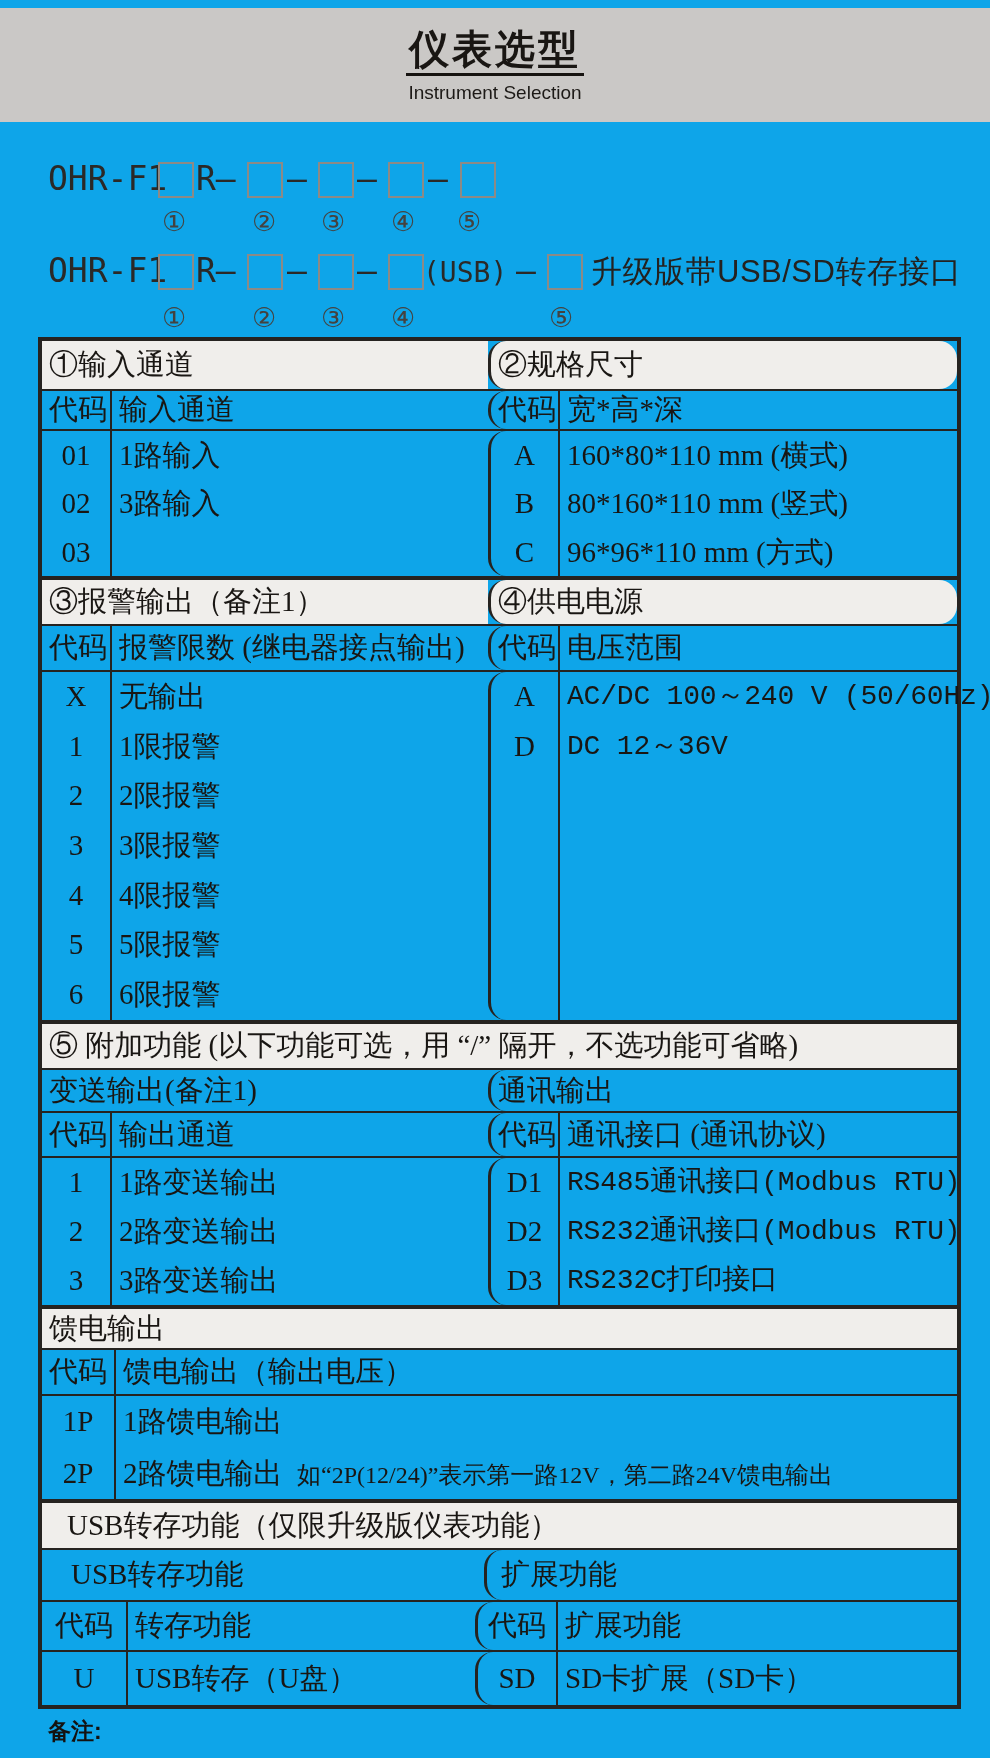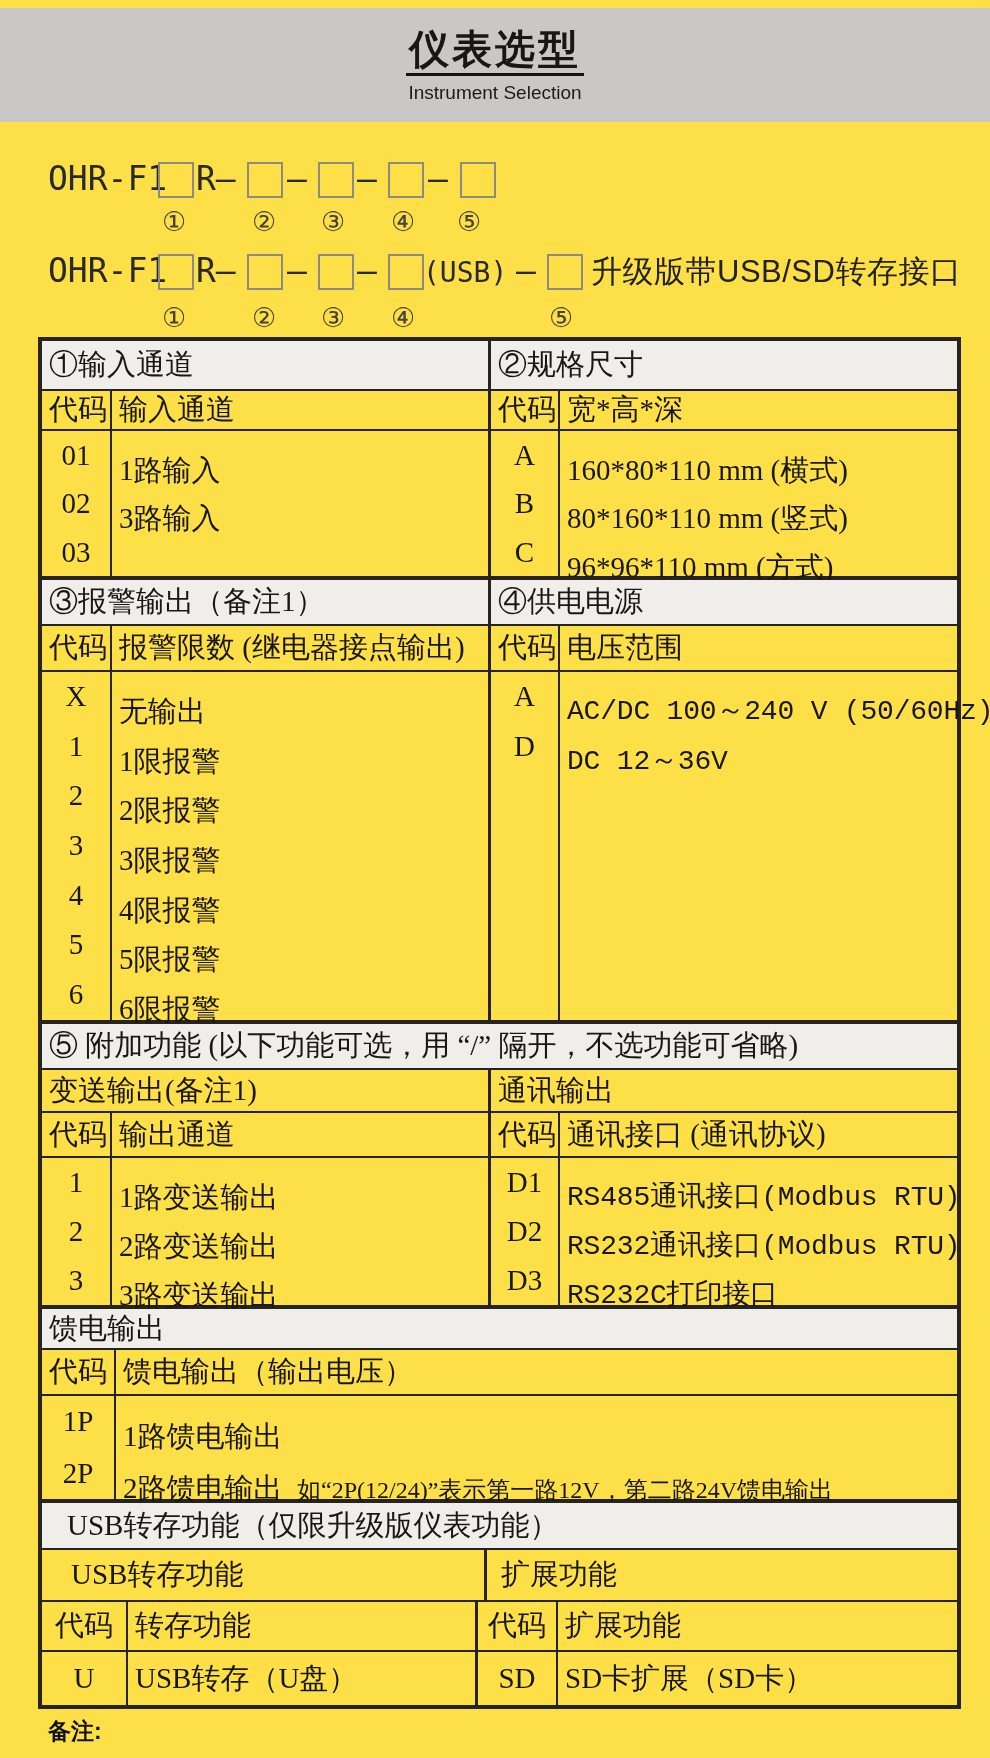--- a/index.html
+++ b/index.html
@@ -1,16 +1,16 @@
 <!DOCTYPE html>
 <html><head>
 <meta charset="utf-8">
 <style>
   html,body{margin:0;padding:0;background:#e9e7e4;}
-  .page{position:relative;width:990px;height:1758px;background:#fde047;
+  .page{position:relative;width:990px;height:1758px;background:#0ea5e9;
         font-family:"Liberation Serif",serif;color:#191613;overflow:hidden;}
   
   .band{position:absolute;left:0;top:8px;width:990px;height:114px;background:#cac8c6;text-align:center;}
   .band-title{display:inline-block;margin-top:18px;font-family:"Liberation Sans",sans-serif;
               font-weight:bold;font-size:40px;letter-spacing:3px;line-height:1.15;
               border-bottom:3px solid #161310;padding:0 3px 1px;}
   .band-sub{font-family:"Liberation Sans",sans-serif;font-size:19px;margin-top:6px;color:#1d1a17;}
   
   .mline{position:absolute;left:0;width:990px;height:40px;
          font-family:"DejaVu Sans Mono",monospace;font-size:33px;color:#2b2927;}
@@ -27,24 +27,24 @@
   .row{display:grid;border-top:2px solid #262320;}
   .row.nf{border-top:none;}
   .row.thick{border-top:4px solid #262320;}
   .cols4{grid-template-columns:68px 378px 70px 1fr;}
   .cols2t{grid-template-columns:446px 1fr;}
   .colsFeed{grid-template-columns:72px 1fr;}
   .colsUsbT{grid-template-columns:433px 1fr;}
   .colsUsb{grid-template-columns:84px 349px 81px 1fr;}
   .cell{padding:0 7px;display:flex;align-items:center;font-size:29px;white-space:nowrap;overflow:hidden;}
   .bl{border-left:2px solid #262320;}
-  .bm{border-left:3px solid #262320;}
+  .bm{border-left:3px solid #262320;border-radius:18px;}
   .titlebg{background:#f0eeeb;}
   .ctr{justify-content:center;}
-  .stack{display:flex;flex-direction:column;padding:15px 7px;font-size:29px;}
+  .stack{display:flex;flex-direction:column;padding:0 7px;font-size:29px;}
   .stack.ctr2{align-items:center;padding:0;}
   .ln{white-space:nowrap;overflow:hidden;}
   .sA .ln{height:48.3px;line-height:48.3px;}
   .sB .ln{height:49.7px;line-height:49.7px;}
   .sC .ln{height:49px;line-height:49px;}
   .sF .ln{height:51.5px;line-height:51.5px;}
   .fit{font-size:28px;letter-spacing:-0.2px;font-family:Liberation Mono, monospace;}
   .small{font-size:24px;}
   .hA{height:48px;} .hB{height:38px;} .cA{height:145px;}
   .hC{height:44px;} .hD{height:44px;} .cB{height:348px;}

